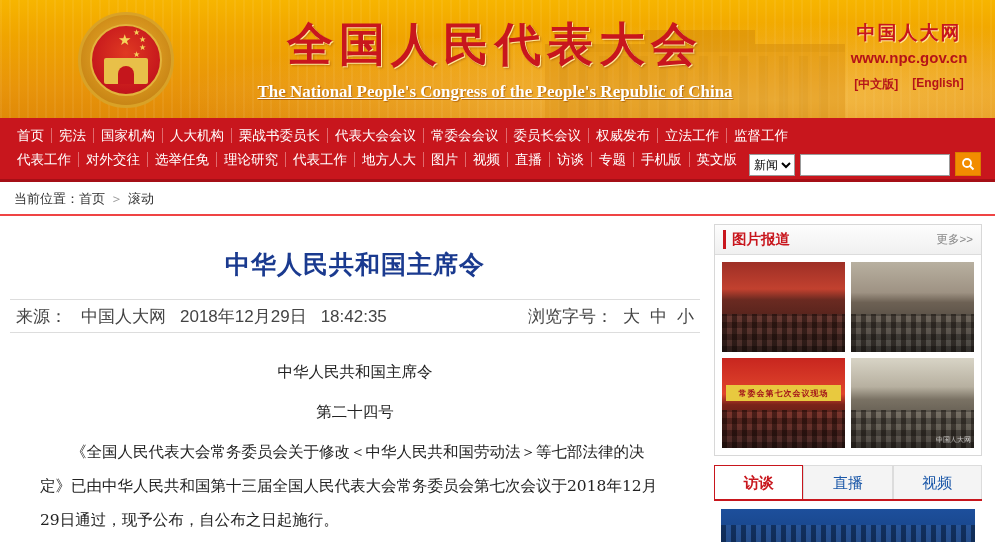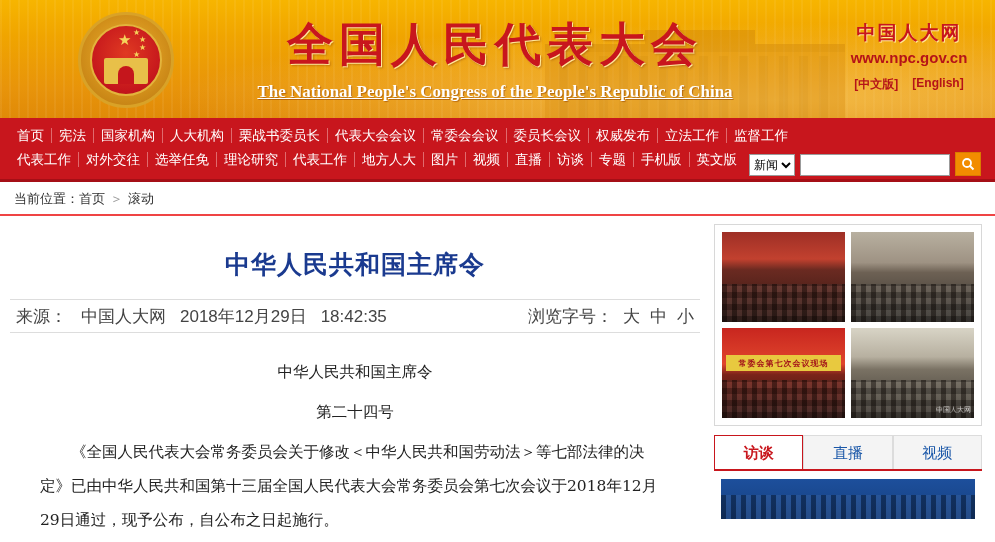--- a/index.html
+++ b/index.html
@@ -416,20 +416,24 @@
     <div class="article-body">
       <p class="p-center">中华人民共和国主席令</p>
       <p class="p-center">第二十四号</p>
       <p class="p-indent">《全国人民代表大会常务委员会关于修改＜中华人民共和国劳动法＞等七部法律的决定》已由中华人民共和国第十三届全国人民代表大会常务委员会第七次会议于2018年12月29日通过，现予公布，自公布之日起施行。</p>
     </div>
   </div>
 
   <div class="col-side">
 
     <div class="panel">
+      <div class="panel-head">
+        <div class="ttl">图片报道</div>
+        <div class="more">更多&gt;&gt;</div>
+      </div>
       <div class="thumb-grid">
         <div class="thumb t1">
           <div class="hall"></div>
             <div class="rowdots"></div>
         </div>
         <div class="thumb t2">
           <div class="hall"></div>
             <div class="rowdots"></div>
         </div>
         <div class="thumb t3">

